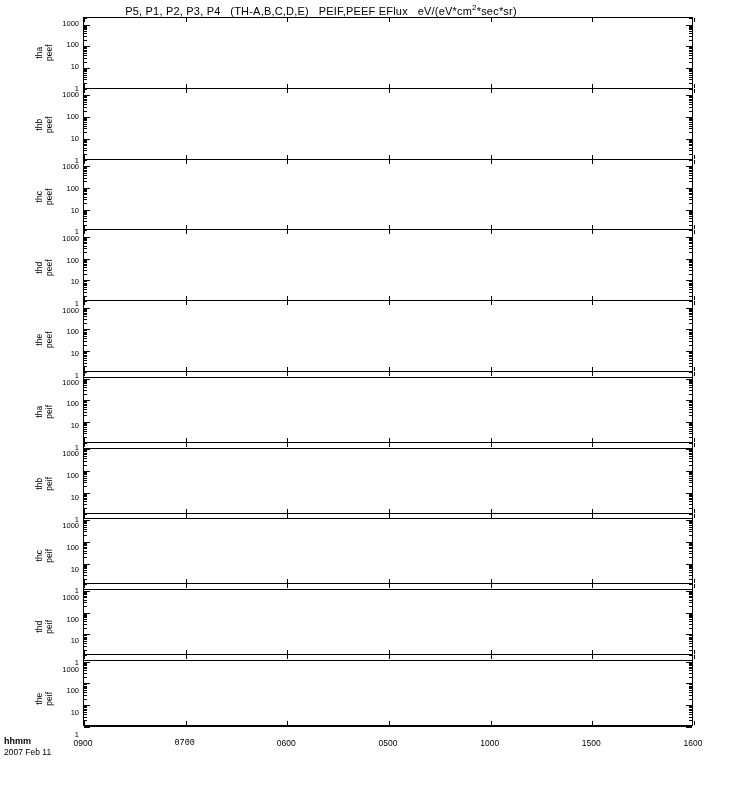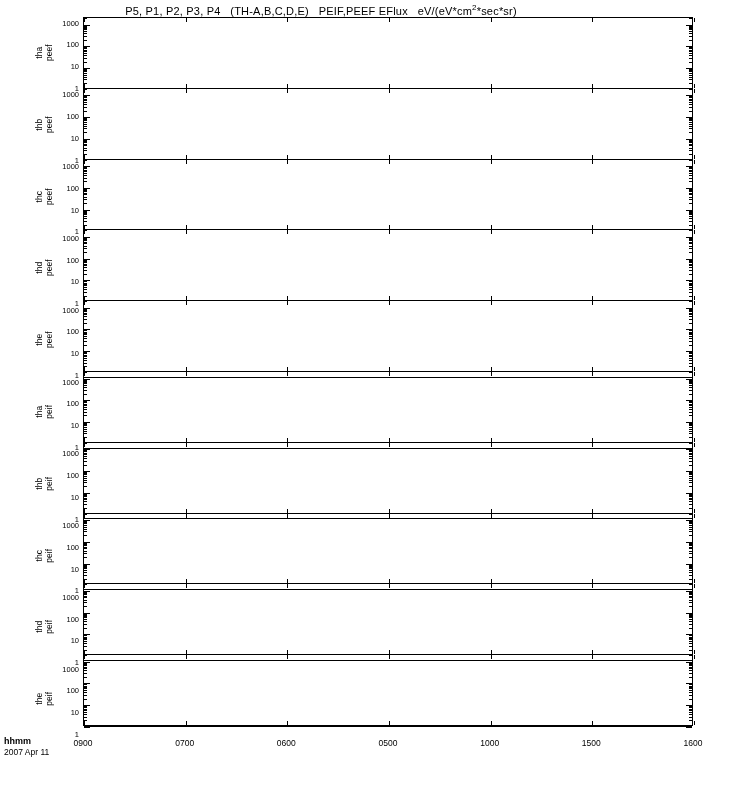--- a/index.html
+++ b/index.html
@@ -912,31 +912,31 @@
         <div class="xtick bottom" style="left: 508.333px;"></div>
         <div class="xtick " style="left: 610px;"></div>
         <div class="xtick bottom" style="left: 610px;"></div>
         <div class="dataline" style="top: 70.5px;"></div>
         <div class="dataline top" style="top: 4.82538px;"></div>
       </div>
     </div>
 
   <div id="xlabels">
       <div class="xlab" style="left: 83px;">0900</div>
-      <div class="xlab" style="left: 184.667px;">0700</div>
+      <div class="xlab" style="left: 184.667px; font-family: Liberation Mono, monospace;">0700</div>
       <div class="xlab" style="left: 286.333px;">0600</div>
       <div class="xlab" style="left: 388px;">0500</div>
       <div class="xlab" style="left: 489.667px;">1000</div>
       <div class="xlab" style="left: 591.333px;">1500</div>
       <div class="xlab" style="left: 693px;">1600</div>
     </div>
 
   <div id="xaxis-caption">
     <div>hhmm</div>
-    <div class="date">2007 Apr 11</div>
+    <div class="date">2007 Feb 11</div>
   </div>
 
 <div class="ylabels" style="left: 53px; top: 17px; height: 71.8px;">
       <div class="ylab" style="top: 71.8px;">1</div>
       <div class="ylab" style="top: 50.0492px;">10</div>
       <div class="ylab" style="top: 28.2984px;">100</div>
       <div class="ylab" style="top: 6.54764px;">1000</div>
     </div>
     <div class="rowlabel" style="left: 9px; top: 42.9px; transform: rotate(-90deg);">
       <span class="l1">tha</span>

